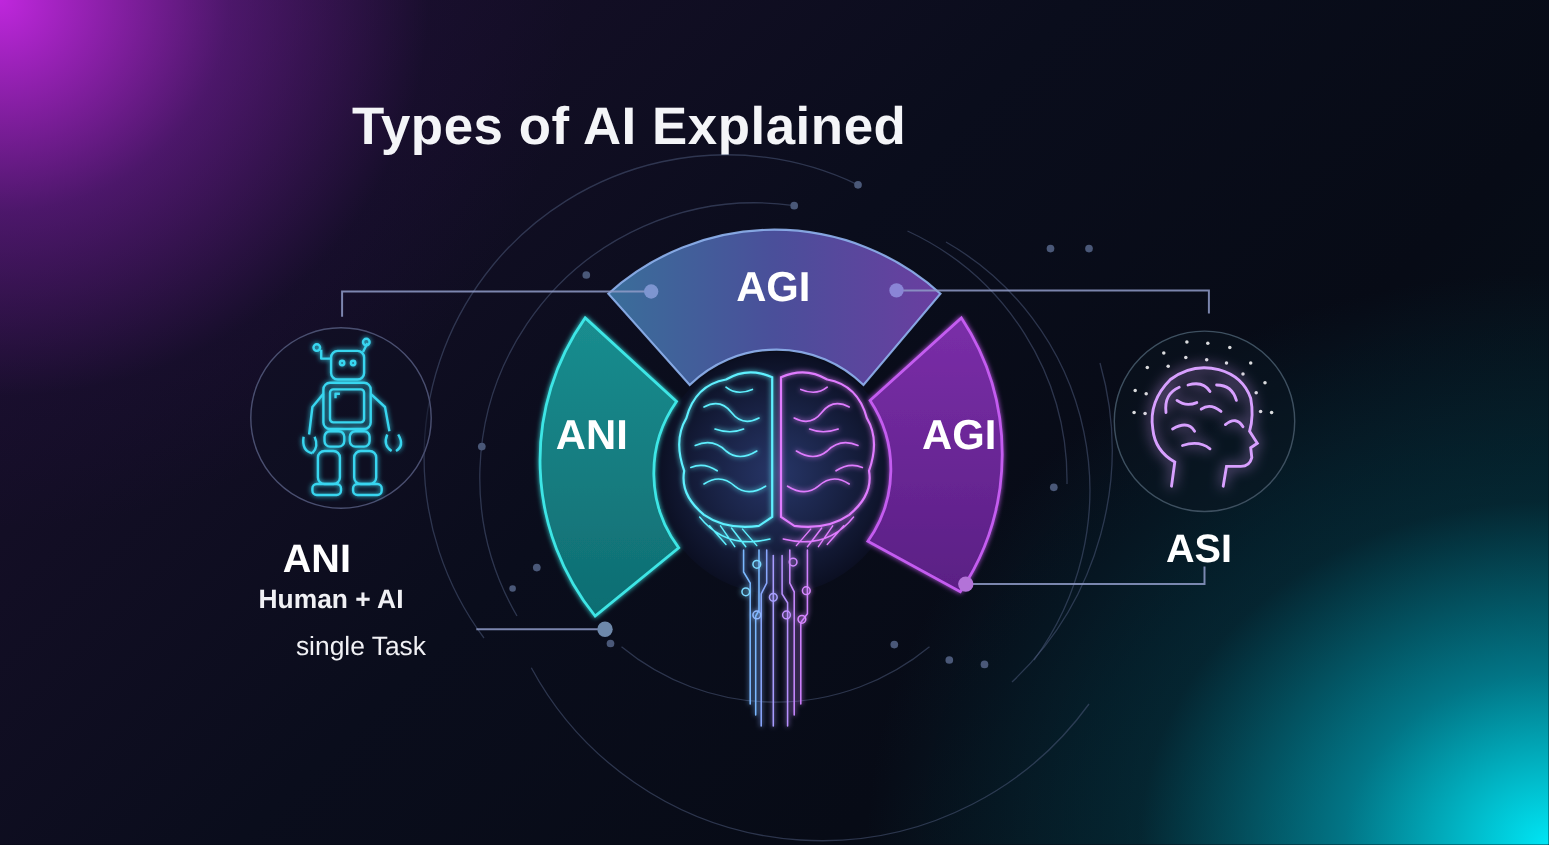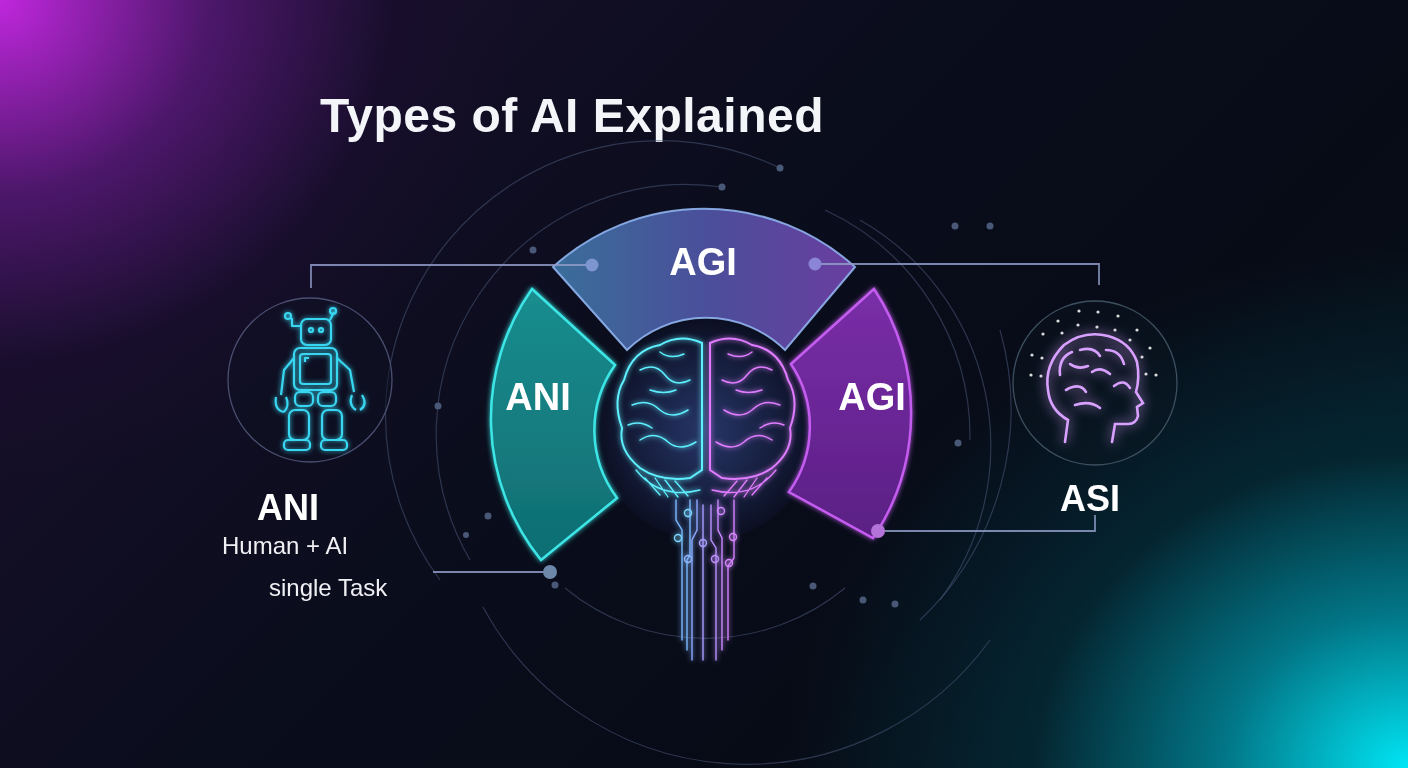--- a/index.html
+++ b/index.html
@@ -215,16 +215,16 @@
       <circle cx="729" cy="563" r="3.5" stroke="#d888ff"></circle>
     </g>
   </g>
 </svg>
 
 <div class="seg-label" style="left:703px; top:262px;">AGI</div>
 <div class="seg-label" style="left:538px; top:397px;">ANI</div>
 <div class="seg-label" style="left:872px; top:397px;">AGI</div>
 
 <div class="side-title" style="left:288px; top:487px;">ANI</div>
-<div class="sub" style="left:222px; top:532px;">Human + AI</div>
+<div class="sub" style="left:235px; top:532px;font-weight:bold;">Human + AI</div>
 <div class="sub" style="left:269px; top:562px;margin-top:12px;">single Task</div>
 
 <div class="side-title" style="left:1090px; top:478px;">ASI</div>
 
 </body></html>

